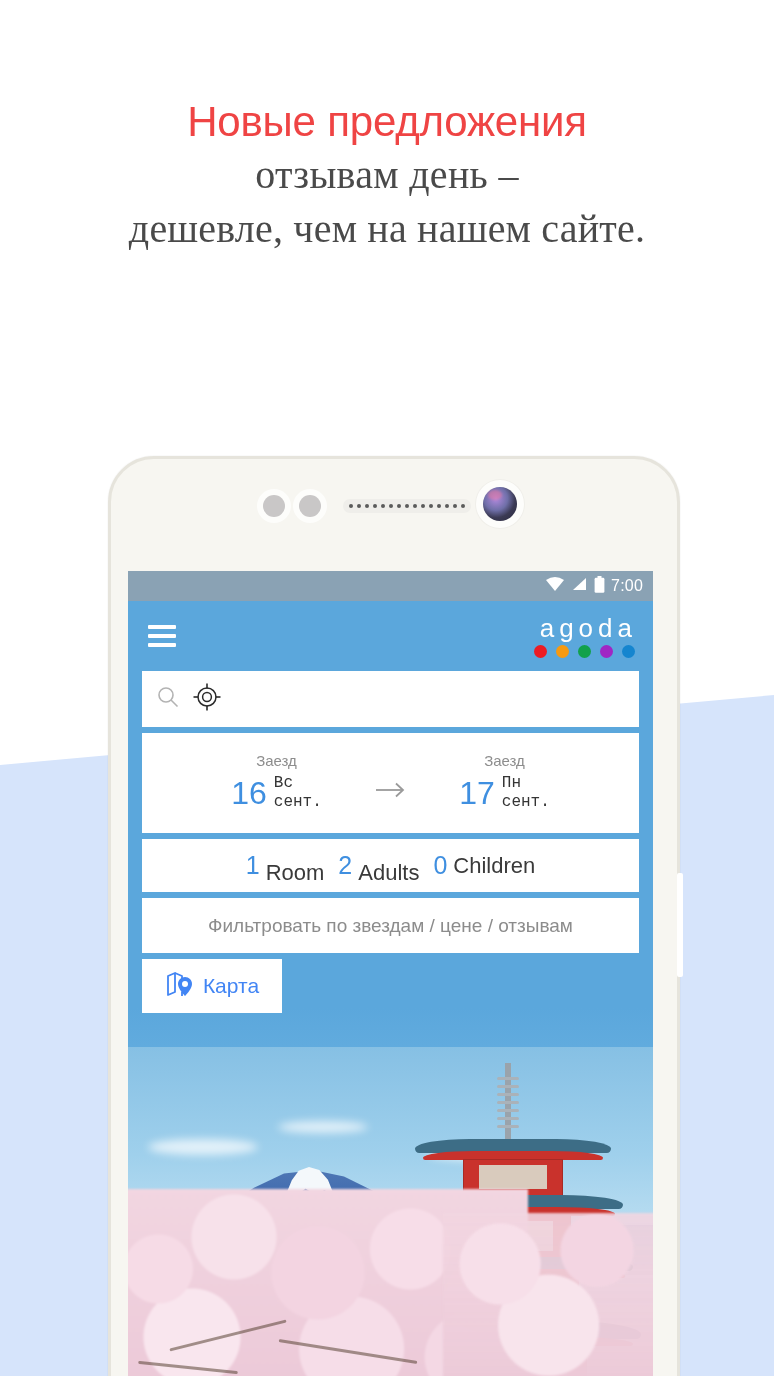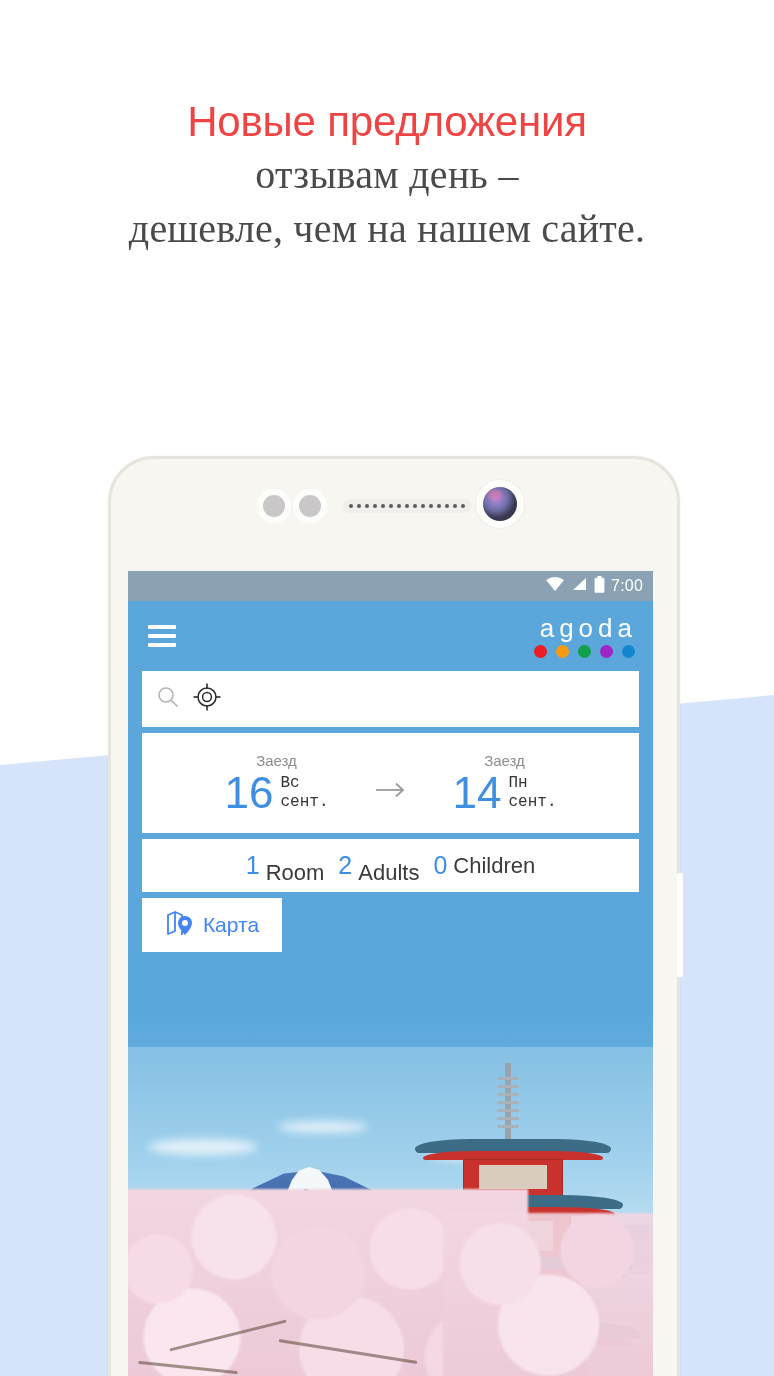--- a/index.html
+++ b/index.html
@@ -229,21 +229,21 @@
     font-family:"Liberation Sans", sans-serif;
     margin-bottom:2px;
   }
   .daterow {
     display:flex;
     align-items:center;
     justify-content:center;
     gap:7px;
   }
   .daynum {
-    font-size:44px;
+    font-size:32px;
     line-height:44px;
     color:#3f8fe0;
     font-weight:300;
     font-family:"Liberation Sans", sans-serif;
   }
   .datetail {
     text-align:left;
     font-size:16px;
     line-height:19px;
     color:#353535;
@@ -547,38 +547,41 @@
           </div>
           <div class="arrow-sep">
             <svg width="34" height="18" viewBox="0 0 34 18">
               <line x1="2" y1="9" x2="29" y2="9" stroke="#9a9a9a" stroke-width="1.8"></line>
               <polyline points="22,2.5 29,9 22,15.5" fill="none" stroke="#9a9a9a" stroke-width="1.8"></polyline>
             </svg>
           </div>
           <div class="datecol">
             <div class="datelabel">Заезд</div>
             <div class="daterow">
-              <span class="daynum">14</span>
+              <span class="daynum">17</span>
               <span class="datetail">
                 <span style="display:block">Пн</span>
                 <span style="display:block">сент.</span>
               </span>
             </div>
           </div>
         </div>
 
         <div class="card occcard">
           <em>1</em>
           <span class="occ-unit">Room</span>
           <em>2</em>
           <span class="occ-unit">Adults</span>
           <em>0</em>
           <span>Children</span>
         </div>
 
+        <div class="card filtercard">
+          <span>Фильтровать по звездам / цене / отзывам</span>
+        </div>
 
         <div class="btnrow">
           <div class="map-btn">
             <span>
               <svg width="30" height="28" viewBox="0 0 30 28">
                 <path d="M3 6 L10 3 L10 22 L3 25 Z" fill="none" stroke="#4285f4" stroke-width="1.8" stroke-linejoin="round"></path>
                 <path d="M10 3 L17 6 L17 10" fill="none" stroke="#4285f4" stroke-width="1.8" stroke-linejoin="round"></path>
                 <path d="M17 22 L17 26" fill="none" stroke="#4285f4" stroke-width="1.8"></path>
                 <path d="M20 7 C23.9 7 27 10.1 27 14 C27 19 20 26 20 26 C20 26 13 19 13 14 C13 10.1 16.1 7 20 7 Z" fill="#4285f4"></path>
                 <circle cx="20" cy="14" r="3" fill="#ffffff"></circle>

